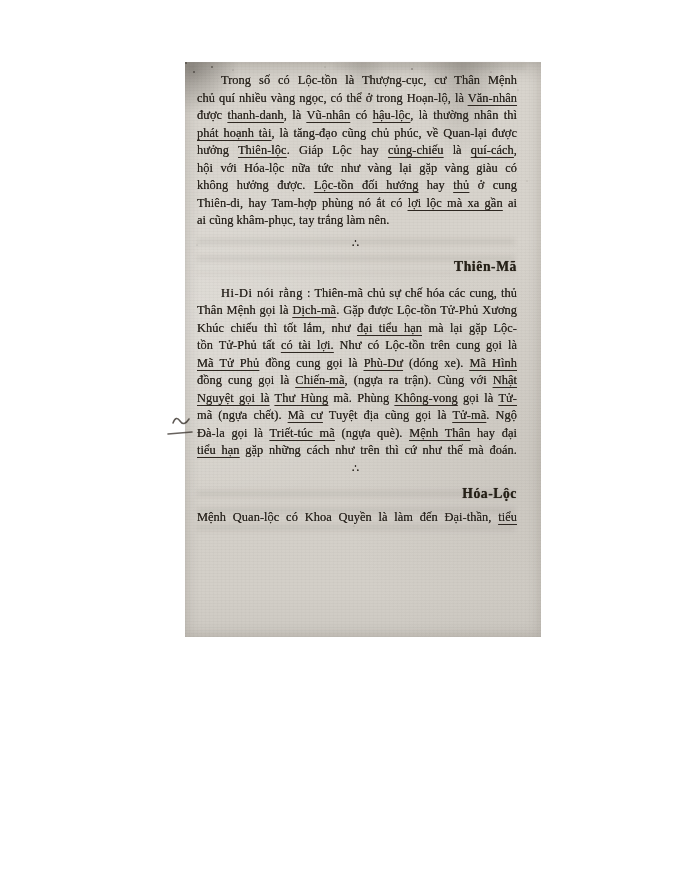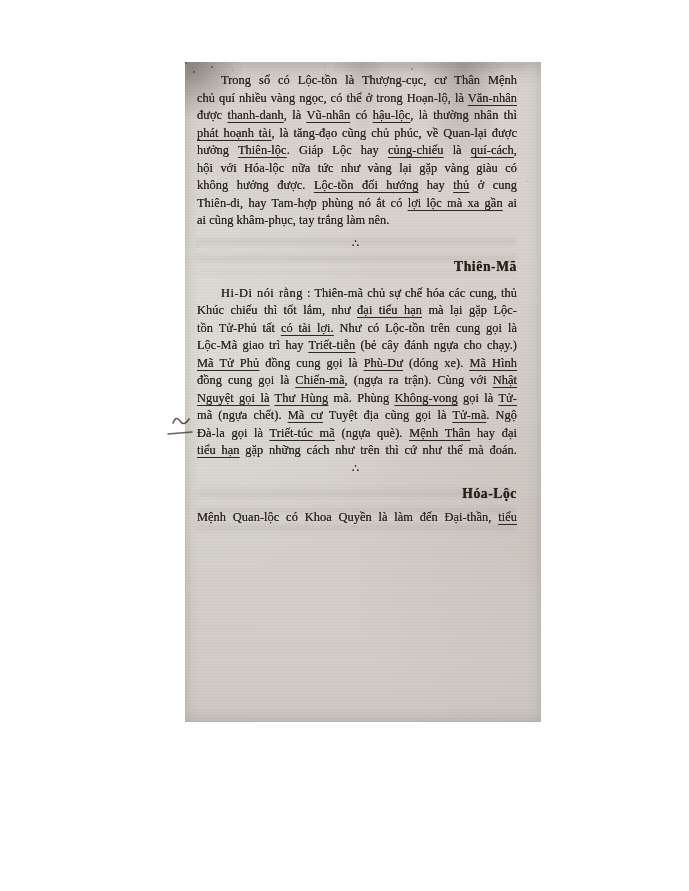--- a/index.html
+++ b/index.html
@@ -3,21 +3,21 @@
 <meta charset="utf-8">
 <style>
   html,body{margin:0;padding:0;}
   body{
     width:689px;height:891px;position:relative;overflow:hidden;
     background:#ffffff;
     font-family:"Liberation Serif","DejaVu Serif",serif;
   }
   
   .page{
-    position:absolute;left:185px;top:62px;width:356px;height:660px;
+    position:absolute;left:185px;top:62px;width:356px;height:575px;
     box-sizing:border-box;padding:10px 24px 0 12px;
     background:
       radial-gradient(circle at 2% 1%, rgba(55,50,44,.40), rgba(55,50,44,0) 7%),
       radial-gradient(ellipse at 78% 1%, rgba(80,74,66,.28), rgba(80,74,66,0) 11%),
       radial-gradient(ellipse at 50% 0%, rgba(95,90,82,.16), rgba(95,90,82,0) 9%),
       radial-gradient(ellipse at 0% 45%, rgba(255,255,255,.22), rgba(255,255,255,0) 45%),
       radial-gradient(ellipse at 100% 70%, rgba(120,114,104,.10), rgba(120,114,104,0) 40%),
       linear-gradient(#c9c5be, #d8d4cd 4%, #d6d2cb 55%, #d3cfc8 92%, #cdc9c2);
     box-shadow:inset 0 0 14px rgba(90,84,75,.25);
   }
@@ -87,23 +87,23 @@
         <div class="line j"><span>hưởng </span><span class="u">Thiên-lộc</span><span>. Giáp Lộc hay </span><span class="u">củng-chiếu</span><span> là </span><span class="u">quí-cách</span><span>,</span></div>
         <div class="line j"><span>hội với Hóa-lộc nữa tức như vàng lại gặp vàng giàu có</span></div>
         <div class="line j"><span>không hưởng được. </span><span class="u">Lộc-tồn đối hướng</span><span> hay </span><span class="u">thủ</span><span> ở cung</span></div>
         <div class="line j"><span>Thiên-di, hay Tam-hợp phùng nó ắt có </span><span class="u">lợi lộc mà xa gần</span><span> ai</span></div>
         <div class="line"><span>ai cũng khâm-phục, tay trắng làm nên.</span></div>
       </div>
       <div class="sep">∴</div>
       <div class="heading">Thiên-Mã</div>
       <div class="para p2">
         <div class="line j ind"><span class="b">Hi-Di nói rằng</span><span> : Thiên-mã chủ sự chế hóa các cung, thủ</span></div>
+        <div class="line j"><span>Thân Mệnh gọi là </span><span class="u">Dịch-mã</span><span>. Gặp được Lộc-tồn Tử-Phủ Xương</span></div>
         <div class="line j"><span>Khúc chiếu thì tốt lắm, như </span><span class="u">đại tiểu hạn</span><span> mà lại gặp Lộc-</span></div>
         <div class="line j"><span>tồn Tử-Phủ tất </span><span class="u">có tài lợi.</span><span> Như có Lộc-tồn trên cung gọi là</span></div>
-        <div class="line j"><span>Lộc-Mã giao trì hay </span><span class="u">Triết-tiễn</span><span> (bẻ cây đánh ngựa cho chạy.)</span></div>
         <div class="line j"><span class="u">Mã Tử Phủ</span><span> đồng cung gọi là </span><span class="u">Phù-Dư</span><span> (dóng xe). </span><span class="u">Mã Hình</span></div>
         <div class="line j"><span>đồng cung gọi là </span><span class="u">Chiến-mã</span><span>, (ngựa ra trận). Cùng với </span><span class="u">Nhật</span></div>
         <div class="line j"><span class="u">Nguyệt gọi là</span><span> </span><span class="u">Thư Hùng</span><span> mã. Phùng </span><span class="u">Không-vong</span><span> gọi là </span><span class="u">Tử-</span></div>
         <div class="line j"><span>mã (ngựa chết). </span><span class="u">Mã cư</span><span> Tuyệt địa cũng gọi là </span><span class="u">Tử-mã</span><span>. Ngộ</span></div>
         <div class="line j"><span>Đà-la gọi là </span><span class="u">Triết-túc mã</span><span> (ngựa què). </span><span class="u">Mệnh Thân</span><span> hay đại</span></div>
         <div class="line j"><span class="u">tiểu hạn</span><span> gặp những cách như trên thì cứ như thế mà đoán.</span></div>
       </div>
       <div class="sep second">∴</div>
       <div class="heading second">Hóa-Lộc</div>
       <div class="para p3">

